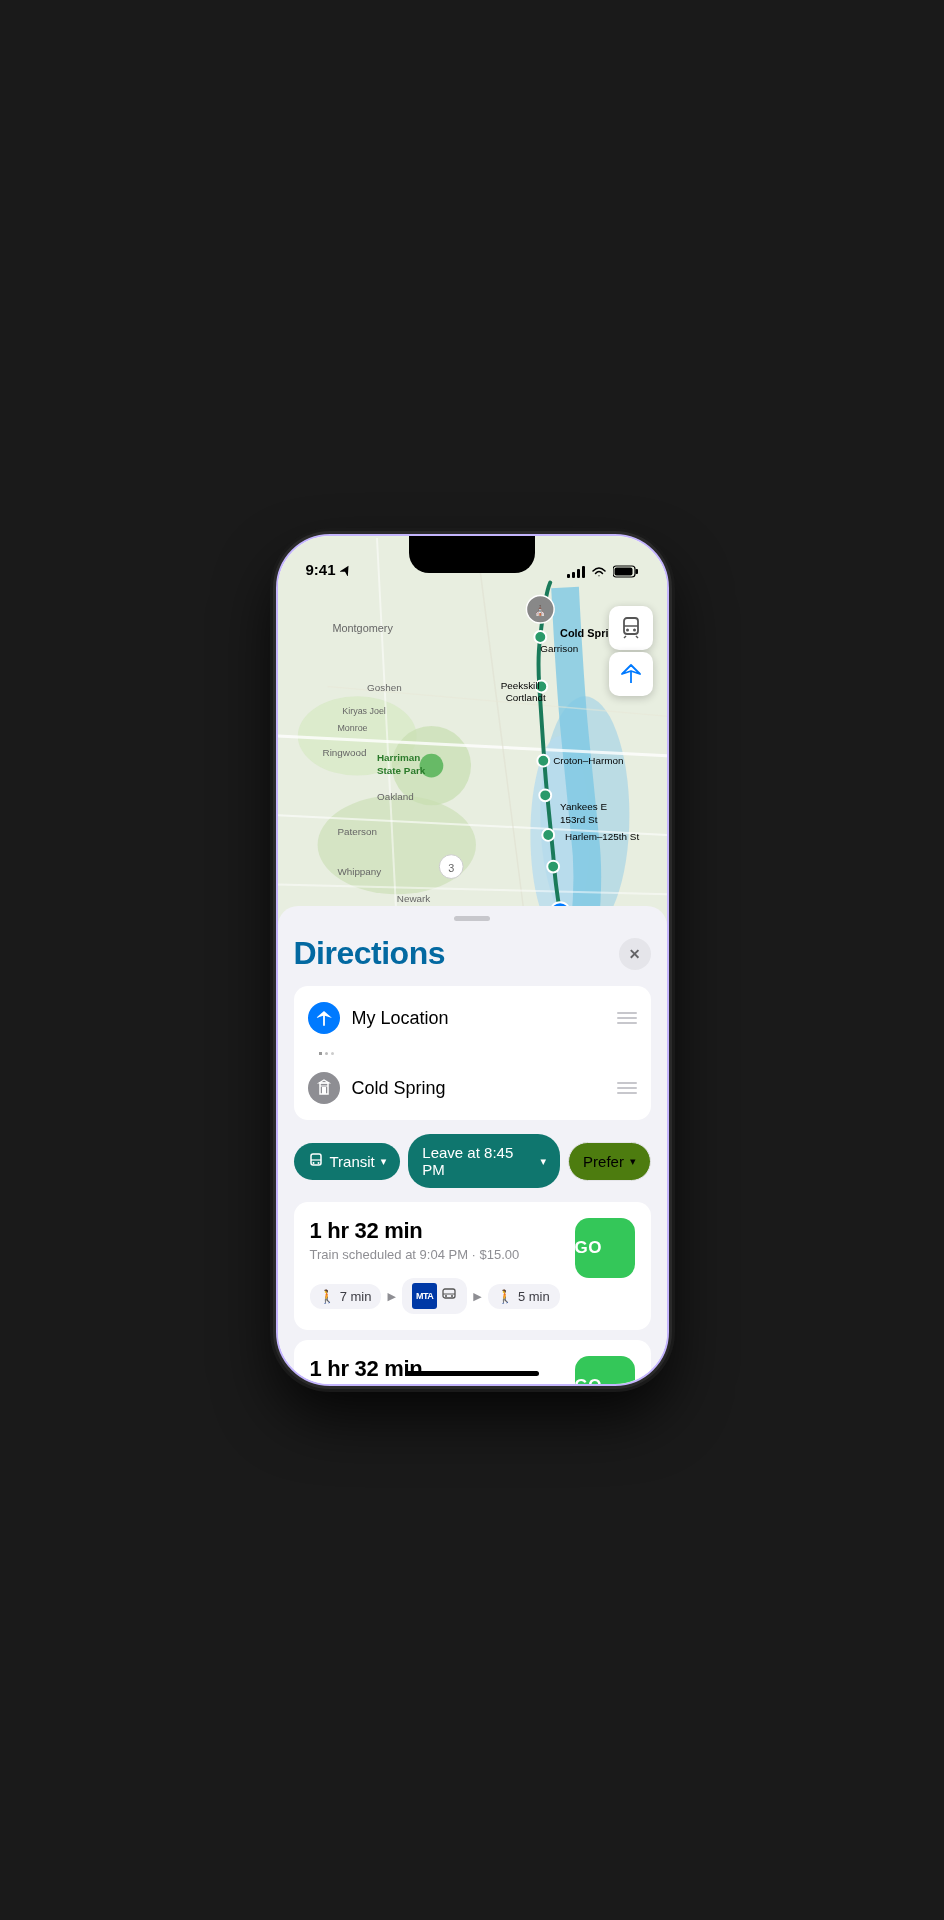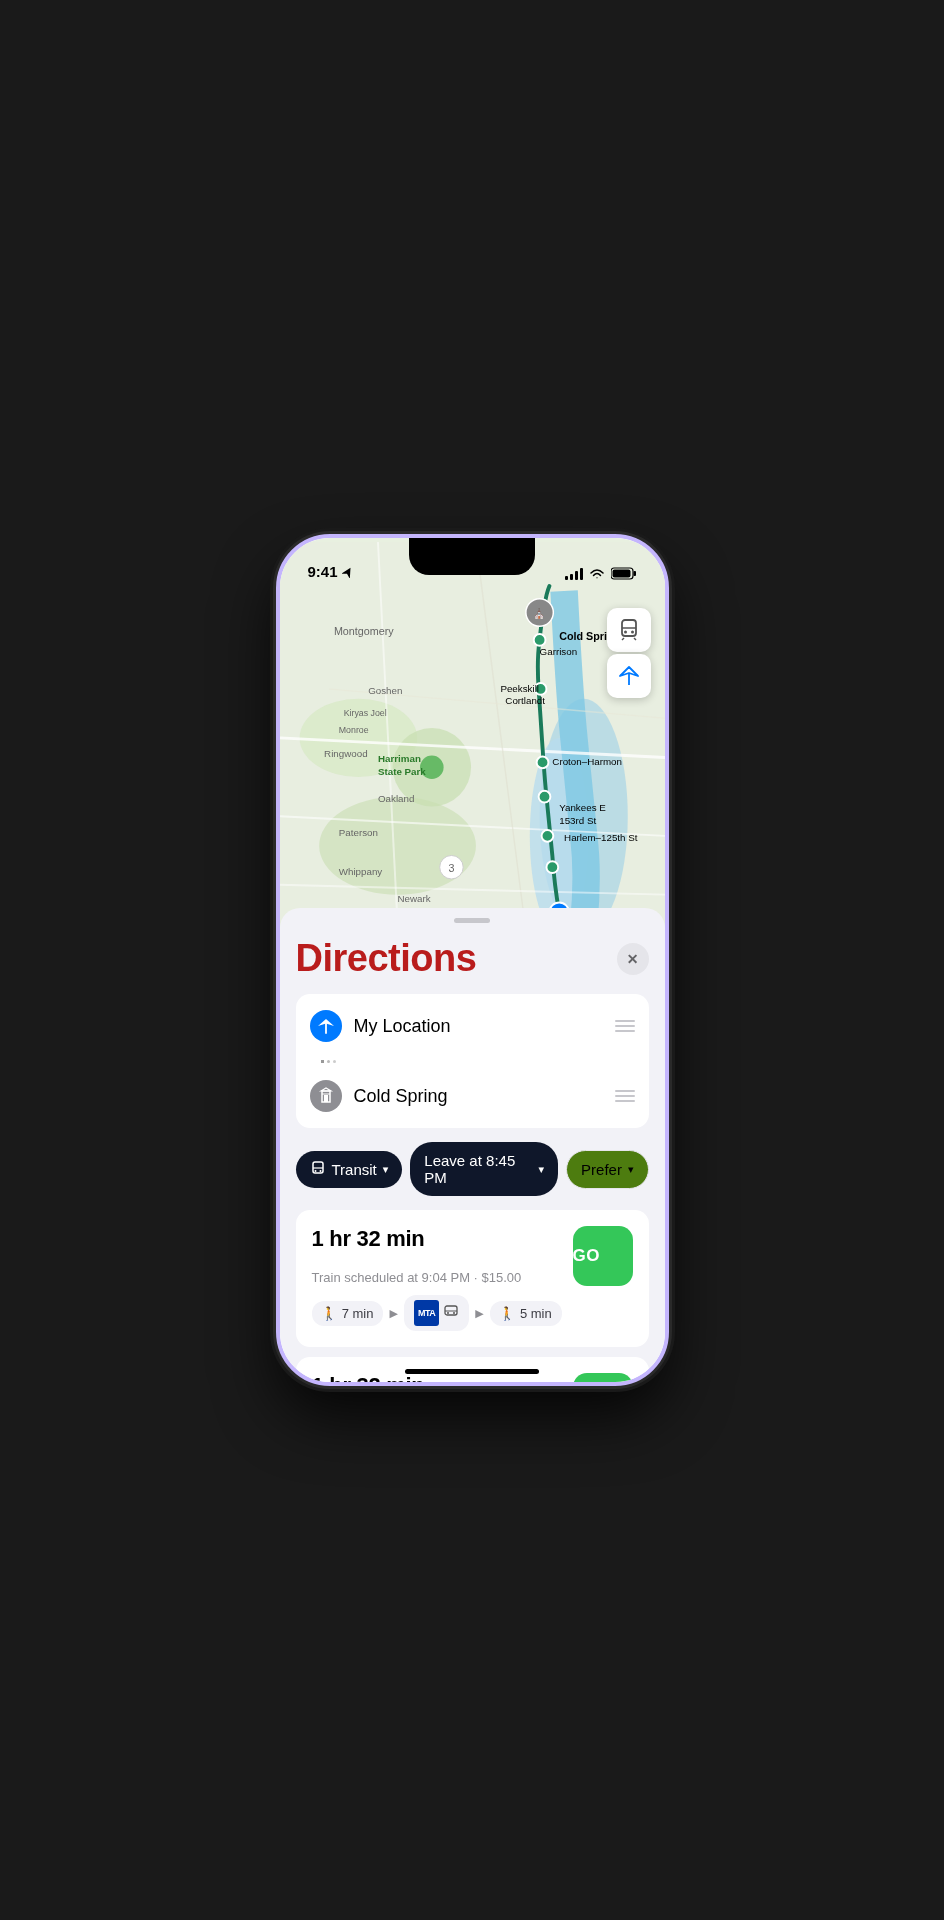--- a/index.html
+++ b/index.html
@@ -14,21 +14,21 @@
     }
 
     .phone-frame {
       width: 393px;
       height: 852px;
       background: #fff;
       border-radius: 54px;
       overflow: hidden;
       position: relative;
       box-shadow: 0 0 0 3px #2a2a2a, 0 0 0 6px #1a1a1a, 0 30px 60px rgba(0,0,0,0.8);
-      border: 4px solid #c4b5fd;
+      border: 2px solid #c4b5fd;
     }
 
     
     .status-bar {
       position: absolute;
       top: 0;
       left: 0;
       right: 0;
       height: 50px;
       z-index: 100;
@@ -140,23 +140,23 @@
     }
 
     .sheet-header {
       display: flex;
       align-items: center;
       justify-content: space-between;
       margin-bottom: 14px;
     }
 
     .directions-title {
-      font-size: 38px;
+      font-size: 32px;
       font-weight: 700;
-      color: #b91c1c;
+      color: #0369a1;
       letter-spacing: -0.5px;
     }
 
     .close-btn {
       width: 32px;
       height: 32px;
       background: #e5e5ea;
       border-radius: 50%;
       display: flex;
       align-items: center;
@@ -232,21 +232,21 @@
       align-items: center;
       gap: 6px;
       padding: 10px 14px;
       border-radius: 22px;
       cursor: pointer;
       font-size: 15px;
       font-weight: 500;
     }
 
     .filter-btn.blue-filled {
-      background: #0f172a;
+      background: #0f766e;
       color: #fff;
     }
 
     .filter-btn.white-outlined {
       background: #4d7c0f;
       color: #000;
       border: 1px solid #e5e5ea;
     }
 
     .filter-chevron {
@@ -285,21 +285,21 @@
       color: #fff;
       font-size: 17px;
       font-weight: 700;
       cursor: pointer;
       letter-spacing: 0.5px;
     }
 
     .route-detail {
       font-size: 13px;
       color: #8e8e93;
-      margin-top: 18px;
+      margin-top: 3px;
       margin-bottom: 10px;
     }
 
     .route-steps {
       display: flex;
       align-items: center;
       gap: 6px;
       flex-wrap: wrap;
     }
 

